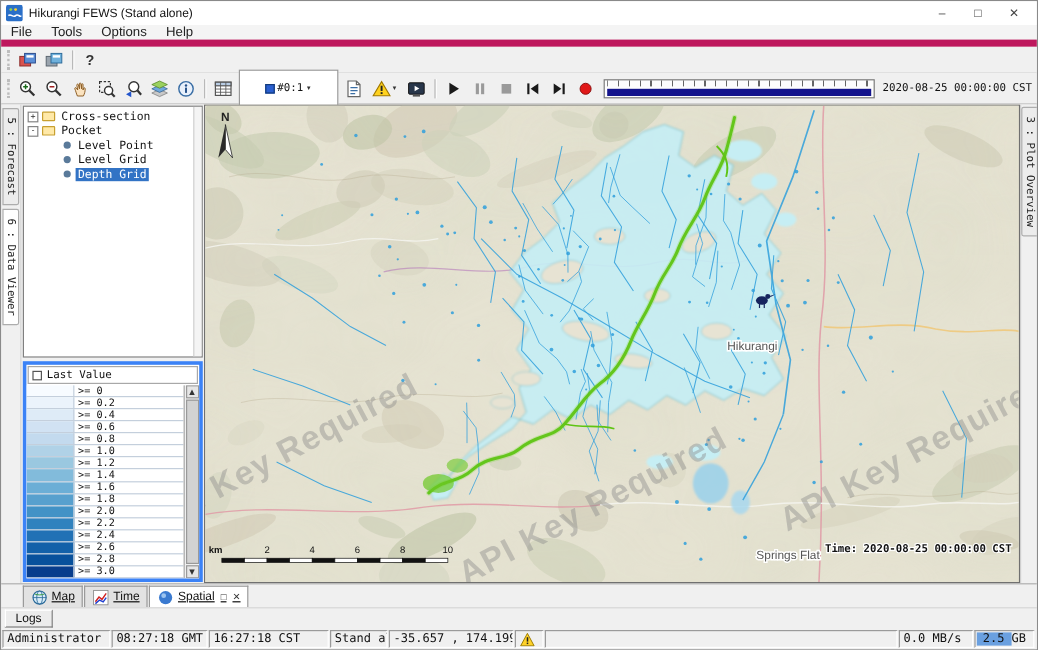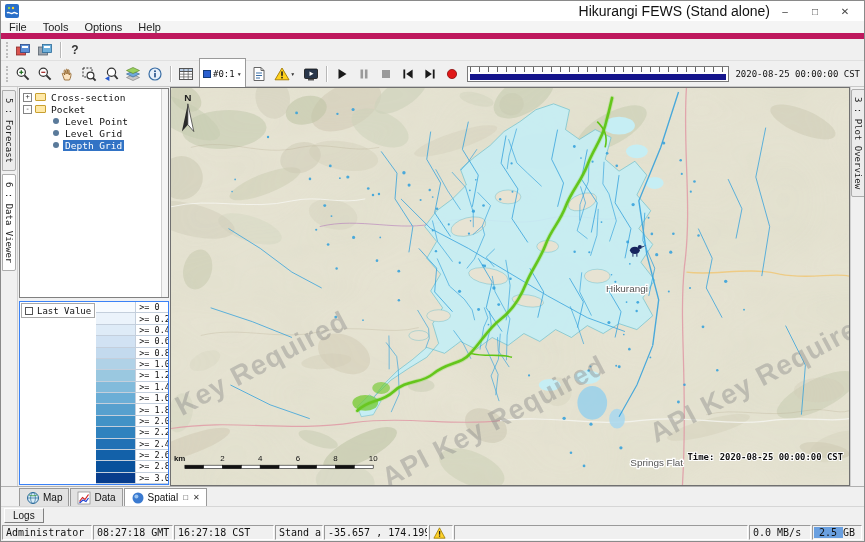--- a/index.html
+++ b/index.html
@@ -2,36 +2,36 @@
 <html style="--sel: #3273c5;"><head>
 <meta charset="utf-8">
 <style>
   html,body{margin:0;padding:0;background:#d4d0c8;}
   *{box-sizing:border-box;}
   body{width:865px;height:542px;overflow:hidden;font-family:"Liberation Sans",sans-serif;}
   .window{width:865px;height:542px;border:1px solid #8a8a8a;background:#f0f0f0;display:flex;flex-direction:column;}
 
   
   .titlebar{height:20px;background:#ffffff;display:flex;align-items:center;padding:0 4px;flex:0 0 auto;}
-  .titlebar .title{font-size:14px;color:#111;margin-left:5px;flex:1;white-space:nowrap;text-align:right;}
+  .titlebar .title{font-size:10px;color:#111;margin-left:5px;flex:1;white-space:nowrap;}
   .winctl{display:flex;height:100%;}
   .winctl span{width:30px;display:flex;align-items:center;justify-content:center;font-size:10px;color:#444;}
 
   
   .menubar{height:18px;background:#f4f4f4;display:flex;align-items:center;border-bottom:6px solid #be185d;flex:0 0 auto;}
   .menu-item{font-size:11px;color:#222;padding:0 8px;height:100%;display:flex;align-items:center;}
 
   
   .toolbar1{height:22px;background:#f0f0f0;display:flex;align-items:center;border-bottom:1px solid #e0e0e0;padding-left:2px;flex:0 0 auto;}
   .toolbar2{height:26px;background:#f0f0f0;display:flex;align-items:center;border-bottom:1px solid #c8c8c8;padding:0 2px;flex:0 0 auto;}
   .tbtn{width:22px;height:20px;display:flex;align-items:center;justify-content:center;flex:0 0 auto;}
   .vsep{width:1px;height:16px;background:#b8b8b8;box-shadow:1px 0 0 #fff;margin:0 4px;flex:0 0 auto;}
   .grip{width:3px;height:16px;border-left:2px dotted #bdbdbd;margin:0 3px;flex:0 0 auto;}
   .helpbtn{font:bold 12px "Liberation Sans",sans-serif;color:#333;width:20px;text-align:center;}
-  .dd{height:31px;border:1px solid #9a9a9a;background:#fff;display:flex;align-items:center;gap:2px;padding:0 3px;margin:0 2px;flex:0 0 auto;}
+  .dd{height:31px;border:1px solid #9a9a9a;background:#fff;display:flex;align-items:center;gap:2px;padding:0 21px;margin:0 2px;flex:0 0 auto;}
   .dd-sq{width:8px;height:8px;background:#2a5fd0;border:1px solid #123a7a;}
   .dd-txt{font:9px "DejaVu Sans Mono",monospace;color:#111;}
   .dd-caret{font-size:5px;color:#333;}
   .timeline{flex:1 1 auto;height:16px;border:1px solid #7a7a7a;background:#fdfdfd;position:relative;margin:0 4px;min-width:120px;}
   .timeline .ticks{position:absolute;left:2px;right:2px;top:0;height:5px;background:repeating-linear-gradient(90deg,#666 0 1px,transparent 1px 9px);}
   .timeline .bar{position:absolute;left:2px;right:2px;top:7px;height:6px;background:#14148c;}
   .tb-date{font:9px "DejaVu Sans Mono",monospace;color:#111;white-space:nowrap;padding:0 2px;flex:0 0 auto;}
 
   
   .main{flex:1 1 auto;display:flex;overflow:hidden;}
@@ -46,42 +46,42 @@
   #tree-items{flex:1;padding-top:2px;overflow:hidden;}
   .tree-scroll{width:7px;background:#f4f4f4;border-left:1px solid #d0d0d0;}
   .tree-row{display:flex;align-items:center;height:12px;font:9.5px "DejaVu Sans Mono",monospace;color:#111;white-space:nowrap;cursor:default;}
   .expander{width:9px;height:9px;border:1px solid #848484;background:#fff;display:flex;align-items:center;justify-content:center;font:7px/7px "DejaVu Sans Mono",monospace;color:#333;margin-right:3px;flex:0 0 auto;}
   .exp-spacer{width:12px;flex:0 0 auto;}
   .tree-folder{width:11px;height:8px;background:#ffe9a8;border:1px solid #c8a030;border-radius:1px;margin-right:3px;flex:0 0 auto;}
   .tree-dot{width:6px;height:6px;border-radius:50%;background:#5a7a9a;margin:0 4px 0 1px;flex:0 0 auto;}
   .tree-label{padding:0 2px;}
   .tree-row.selected .tree-label{background:var(--sel,#3273c5);color:#fff;text-align:center;}
 
-  .legend{flex:1;border:1px solid #3b82f6;background:#fff;display:flex;overflow:hidden;margin-top:3px;}
+  .legend{flex:1;border:3px solid #3b82f6;background:#fff;display:flex;flex-direction:column;overflow:hidden;margin-top:3px;}
   .legend-header{height:15px;border:1px solid #a8a8a8;margin:1px;display:flex;align-items:center;gap:4px;padding:0 3px;font:9px "DejaVu Sans Mono",monospace;color:#111;flex:0 0 auto;}
   .checkbox{width:8px;height:8px;border:1px solid #555;background:#fff;flex:0 0 auto;}
   .legend-body{flex:1;display:flex;overflow:hidden;}
   #legend-rows{flex:1;display:flex;flex-direction:column;}
   .lrow{flex:1;display:flex;border-bottom:1px solid #c4cfdc;min-height:0;}
   .lswatch{width:40px;border-right:1px solid #c4cfdc;flex:0 0 auto;}
   .llabel{flex:1;font:8.5px "DejaVu Sans Mono",monospace;color:#111;display:flex;align-items:center;padding-left:3px;white-space:nowrap;}
   .legend-scroll{width:13px;border-left:1px solid #aaa;background:#f0f0f0;display:flex;flex-direction:column;align-items:center;flex:0 0 auto;}
   .sarrow{width:11px;height:11px;border:1px solid #999;background:#e6e6e6;font:6px/10px "DejaVu Sans",sans-serif;text-align:center;color:#333;flex:0 0 auto;}
   .sthumb{flex:1;width:11px;background:#d2d2d2;border:1px solid #999;margin:1px 0;}
 
   .mapwrap{flex:1;position:relative;border:1px solid #707070;background:#e9e5d5;overflow:hidden;}
   .mapwrap svg{position:absolute;left:0;top:0;width:100%;height:100%;}
   .maplabel{font:10px "Liberation Sans",sans-serif;fill:#555;stroke:#ffffff;stroke-width:2.5px;paint-order:stroke;}
   .wm{font:bold 28px "Liberation Sans",sans-serif;fill:#8a8a8a;opacity:.42;letter-spacing:1px;}
   .sctext{font:8px "Liberation Sans",sans-serif;fill:#111;}
   .timetext{font:bold 9px "DejaVu Sans Mono",monospace;fill:#111;stroke:#fff;stroke-width:2px;paint-order:stroke;}
 
   
   .bottomtabs{height:20px;background:#f0f0f0;border-top:1px solid #b0b0b0;display:flex;align-items:flex-end;padding-left:18px;flex:0 0 auto;}
-  .btab{display:flex;align-items:center;gap:3px;padding:0 6px;height:18px;border:1px solid #9a9a9a;border-bottom:none;background:#e2e2e2;font:10px "Liberation Sans",sans-serif;color:#111;margin-right:1px;}
+  .btab{display:flex;align-items:center;gap:3px;padding:0 6px;height:18px;border:1px solid #9a9a9a;border-bottom:none;background:#e2e2e2;font:10px "Liberation Sans",sans-serif;color:#111;margin-right:1px;text-decoration:underline;}
   .btab.active{background:#fff;}
   .tabctl{font-size:8px;color:#333;margin-left:2px;}
   .logsrow{height:18px;background:#f0f0f0;border-top:1px solid #d6d6d6;display:flex;align-items:center;padding-left:3px;flex:0 0 auto;}
   .logsbtn{height:15px;border:1px solid;border-color:#fff #808080 #808080 #fff;background:#ececec;font:10px "Liberation Sans",sans-serif;padding:0 8px;color:#111;display:flex;align-items:center;}
 
   .statusbar{height:17px;background:#f0f0f0;display:flex;align-items:stretch;padding:1px;flex:0 0 auto;}
   .seg{border:1px solid;border-color:#9a9a9a #ffffff #ffffff #9a9a9a;margin-right:1px;padding:0 3px;display:flex;align-items:center;font:10px "DejaVu Sans Mono",monospace;color:#111;overflow:hidden;white-space:nowrap;flex:0 0 auto;}
   .seg.mem{position:relative;padding:0;}
   .memfill{position:absolute;left:1px;top:1px;bottom:1px;width:60%;background:#6aa0e0;}
   .memtext{position:relative;z-index:1;width:100%;text-align:center;}
@@ -714,21 +714,21 @@
           <path d="M3,4 C5,5 9,5 11,4" stroke="#3a9a3a" stroke-width="0.8" fill="none"></path>
         </svg>
       <span>Map</span>
     </div>
     <div class="btab">
       <svg width="14" height="14" viewBox="0 0 14 14">
           <rect x="1" y="1" width="12" height="12" fill="#fff" stroke="#888" stroke-width="0.7"></rect>
           <polyline points="2.5,10.5 5.5,6.5 8,8.5 11.5,3.5" stroke="#d02020" stroke-width="1.2" fill="none"></polyline>
           <polyline points="2.5,12 6,9 9,10.5 11.5,7" stroke="#2040d0" stroke-width="1.2" fill="none"></polyline>
         </svg>
-      <span>Data</span>
+      <span>Time</span>
     </div>
     <div class="btab active">
       <svg width="14" height="14" viewBox="0 0 14 14">
           <circle cx="7" cy="7" r="5.5" fill="#3a7ad0"></circle>
           <circle cx="5.4" cy="5.4" r="2" fill="#9cc4f0"></circle>
         </svg>
       <span>Spatial</span>
       <span class="tabctl">□</span>
       <span class="tabctl">✕</span>
     </div>

